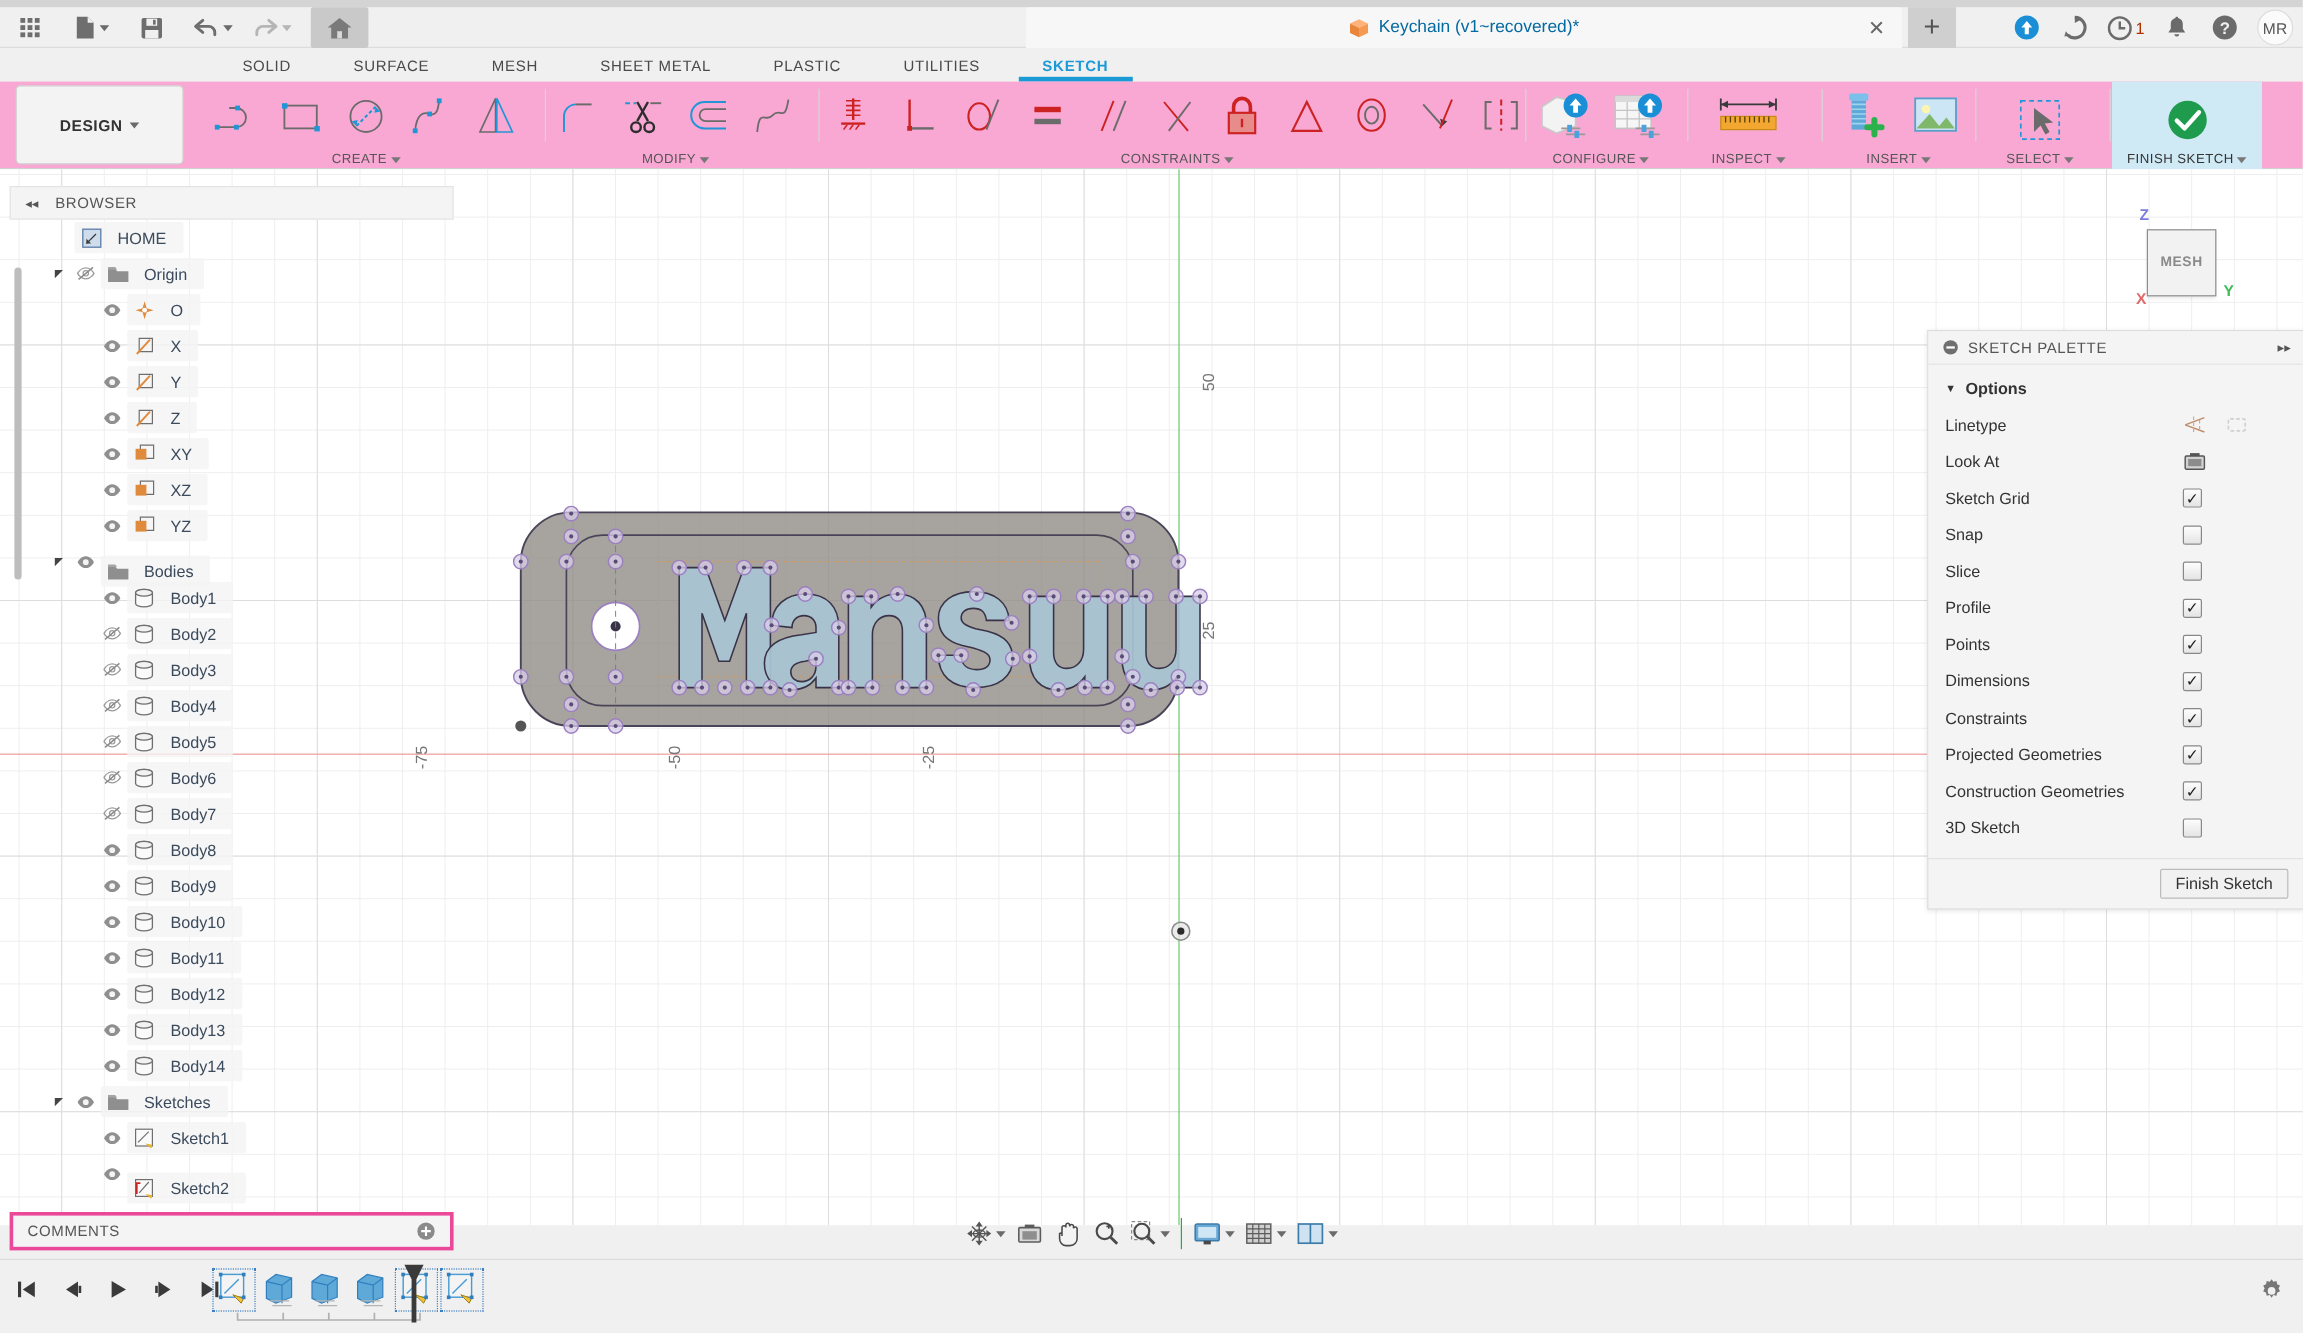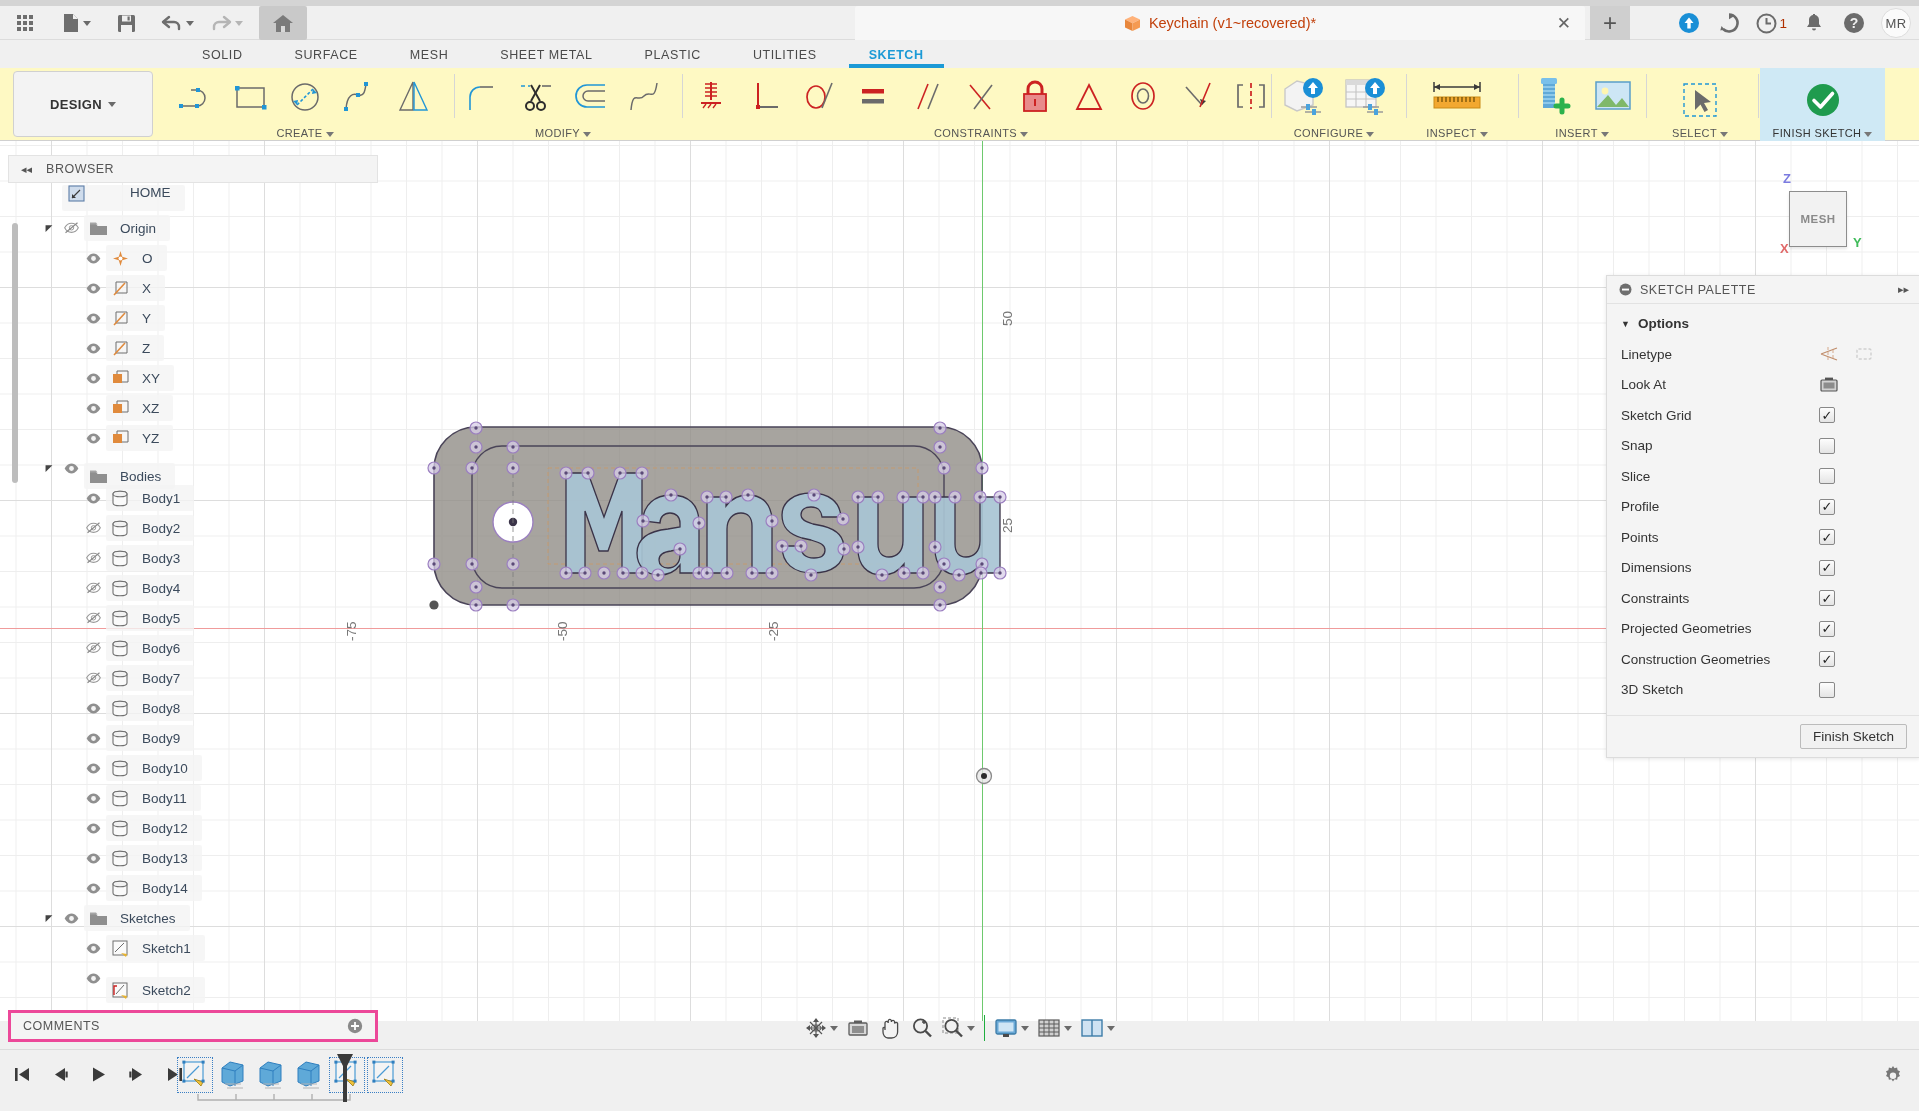--- a/index.html
+++ b/index.html
@@ -28,21 +28,21 @@
   }
   .qat-btn.active { background: #c9c9c9; border-radius: 2px; }
   .caret { display:inline-block; width:0;height:0;border-left:4px solid transparent;border-right:4px solid transparent;border-top:5px solid #6a6a6a; margin-left:3px;}
   .caret.dim { border-top-color:#b5b5b5; }
 
   .doc-tab {
     position: absolute; top: 6px; left: 855px; width: 730px; height: 34px;
     background: #f7f7f7; border-radius: 3px 3px 0 0;
     display: flex; align-items: center; justify-content: center;
   }
-  .doc-title { font-size: 14.5px; color: #c2410c; display:flex; align-items:center; gap:8px; }
+  .doc-title { font-size: 14.5px; color: #0369a1; display:flex; align-items:center; gap:8px; }
   .doc-close { position: absolute; right: 14px; top: 9px; font-size: 17px; color: #666; cursor: pointer; line-height: 1;}
   .newtab {
     position: absolute; top: 6px; left: 1590px; width: 40px; height: 34px;
     background: #cfcfcf; display:flex;align-items:center;justify-content:center;
     font-size: 24px; color: #555; cursor: pointer; line-height: 1; font-weight: 300;
   }
   .tb-right { position: absolute; top: 6px; right: 8px; height: 34px; display:flex; align-items:center; gap: 14px; }
   .tb-ic { width: 26px; height: 26px; display:flex;align-items:center;justify-content:center;cursor:pointer;}
   .badge-num { font-size: 13.5px; color: #b03000; margin-left: 2px; }
   .avatar {
@@ -59,21 +59,21 @@
   .wstab {
     font-size: 12.5px; letter-spacing: .6px; color: #4a4a4a;
     padding: 0 26px 6px 26px; cursor: pointer;
   }
   .wstab.sel { color: #1c9ad6; font-weight: bold; }
   .wstab-underline { position:absolute; bottom:0; height:4px; background:#1c9ad6; }
 
   
   .ribbon {
     position: absolute; top: 68px; left: 0; width: 1919px; height: 73px;
-    background: #fef9c3; border-bottom: 1px solid #d0d0d0;
+    background: #f9a8d4; border-bottom: 1px solid #d0d0d0;
   }
   .design-btn {
     position: absolute; left: 13px; top: 3px; width: 140px; height: 66px;
     border: 1px solid #d0d0d0; border-radius: 4px; background: #f3f3f3;
     display: flex; align-items: center; justify-content: center;
     font-size: 13px; font-weight: bold; color: #333; cursor: pointer; letter-spacing:.4px;
   }
   .rgroup { position: absolute; top: 0; height: 73px; display: flex; align-items: flex-start; }
   .rbtn {
     width: 54px; height: 52px; margin-top: 2px;
@@ -750,21 +750,21 @@
       <span style="font-size:11px;color:#555;">◂◂</span>
       <span class="bhead-title">BROWSER</span>
     </div>
     <div style="position:relative;">
       <div class="bscroll"></div>
       <div id="tree-host">
           <div class="brow">
             <span style="display:inline-block;width:10px"></span>
             <span class="expander"></span>
             <span class="eye"></span>
-            <span class="brow-bg" style="display:flex;align-items:flex-start;height:26px;border-radius:2px;gap:32px;">
+            <span class="brow-bg" style="display:flex;align-items:center;height:26px;border-radius:2px;">
               <span class="bicon">
                 <svg width="17" height="17" viewBox="0 0 17 17">
                   <rect x="1" y="1" width="15" height="15" fill="#cfdcec" stroke="#5d7ea8" stroke-width="1.1"></rect>
                   <path d="M4 13 L12 5" stroke="#3a3a3a" stroke-width="1.1"></path>
                   <path d="M4 13 h4 l-4 -4 z" fill="#3a3a3a"></path>
                 </svg>
               </span>
               <span class="blabel">HOME</span>
             </span>
           </div>

